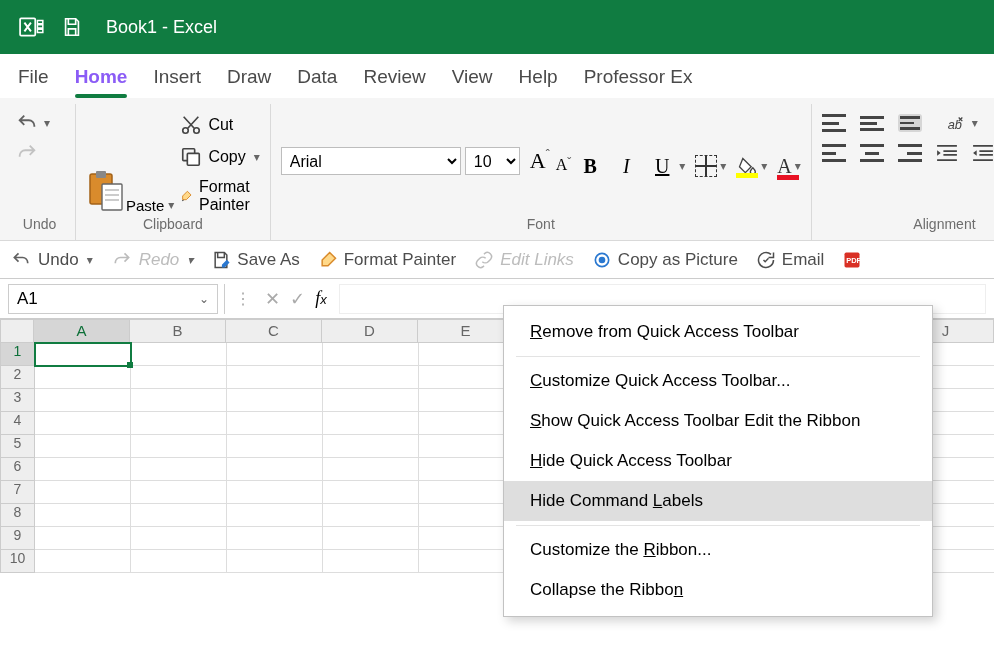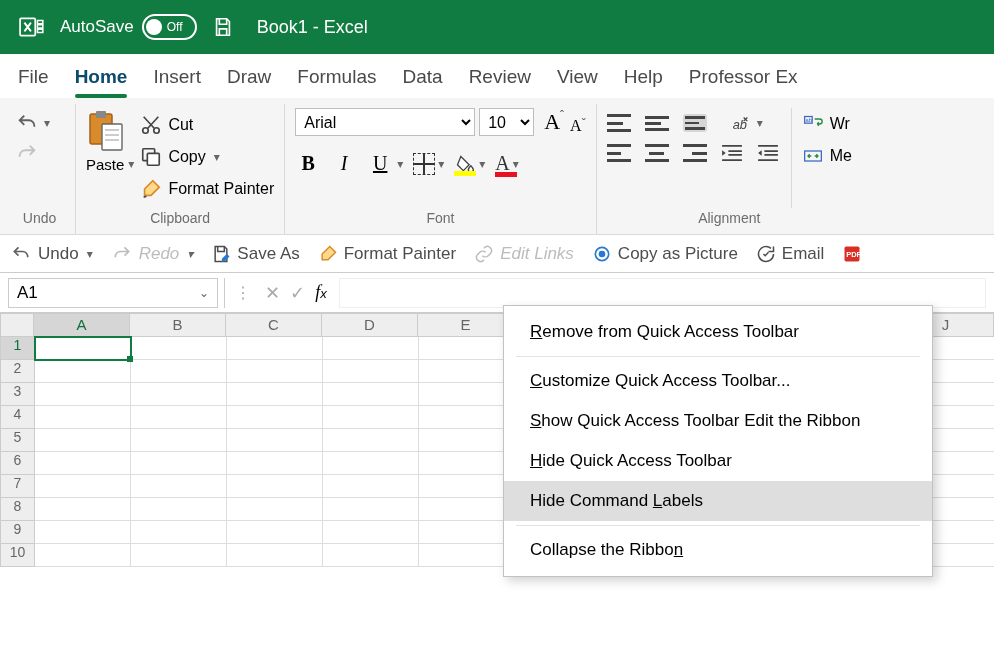--- a/index.html
+++ b/index.html
@@ -12,36 +12,36 @@
 .autosave-wrap { display: flex; align-items: center; margin-left: 14px; font-size: 17px; }
 .autosave-toggle { width: 55px; height: 26px; border: 2px solid #fff; border-radius: 14px; margin-left: 8px; display: flex; align-items: center; padding: 0 5px 0 2px; }
 .toggle-knob { width: 16px; height: 16px; background: #fff; border-radius: 50%; }
 .toggle-text { font-size: 12px; margin-left: 5px; }
 .titlebar-btn { width: 28px; height: 28px; margin-left: 12px; display: flex; align-items: center; justify-content: center; }
 .doc-title { margin-left: 20px; font-size: 18px; }
 
 
 .tabs { height: 44px; display: flex; align-items: flex-end; padding: 0 18px; gap: 26px; font-size: 19px; color: #4a4a4a; }
 .tab { padding: 8px 0 10px; cursor: pointer; position: relative; }
-.tab.active { font-weight: 600; color: #0c4a6e; }
+.tab.active { font-weight: 600; color: #8b5cf6; }
 .tab.active::after { content: ""; position: absolute; left: 0; right: 0; bottom: 0; height: 4px; background: #107c41; border-radius: 2px; }
 
 
 .ribbon { background: #f5f5f5; border-bottom: 1px solid #d9d9d9; display: flex; padding: 6px 4px 0; }
 .group { display: flex; flex-direction: column; border-right: 1px solid #d9d9d9; padding: 4px 10px 4px 10px; position: relative; min-height: 130px; }
 .group:last-child { border-right: none; }
 .group-body { flex: 1; display: flex; gap: 6px; }
 .group-label { text-align: center; font-size: 14px; color: #6d6d6d; padding: 2px 0 4px; position: relative; }
 
 
 .undo-col { display: flex; flex-direction: column; gap: 8px; padding-top: 4px; }
 .small-btn { display: flex; align-items: center; gap: 2px; font-size: 15px; color: #555; }
 
 
-.paste-col { display: flex; flex-direction: column; align-items: flex-start; padding-top: 2px; }
+.paste-col { display: flex; flex-direction: row; align-items: flex-end; padding-top: 2px; }
 .paste-icon { width: 40px; height: 44px; }
 .paste-label { font-size: 15px; margin-top: 2px; }
 .clip-col { display: flex; flex-direction: column; gap: 10px; padding-top: 6px; font-size: 16px; }
 .clip-row { display: flex; align-items: center; gap: 6px; }
 
 
 .font-top { display: flex; gap: 4px; align-items: center; }
 .font-name { width: 180px; }
 .font-size { width: 55px; }
 select.combo { height: 28px; font-size: 16px; border: 1px solid #bdbdbd; background: #fff; padding: 0 4px; font-family: Arial, sans-serif; }
@@ -118,42 +118,34 @@
 <body>
 
 <div class="titlebar">
   <div class="excel-logo">
     <svg width="26" height="26" viewBox="0 0 24 24">
         <rect x="1" y="4" width="14" height="16" rx="1" fill="none" stroke="#fff" stroke-width="1.6"></rect>
         <path d="M17 6h5v3h-5zM17 10h5v3h-5zM17 14h5v3h-5z" fill="none" stroke="#fff" stroke-width="1.4"></path>
         <path d="M5 8l6 8M11 8l-6 8" stroke="#fff" stroke-width="1.8"></path>
       </svg>
   </div>
-  <div class="autosave-wrap">
-    <span>AutoSave</span>
-    <div class="autosave-toggle">
-      <div class="toggle-knob"></div>
-      <span class="toggle-text">Off</span>
-    </div>
-  </div>
   <div class="titlebar-btn">
     <svg width="22" height="22" viewBox="0 0 24 24" fill="none" stroke="#fff" stroke-width="1.8">
         <path d="M5 3h11l3 3v15H5z"></path>
         <path d="M8 3v6h8V3M8 21v-7h8v7"></path>
       </svg>
   </div>
   <div class="doc-title">Book1  -  Excel</div>
 </div>
 
 <div class="tabs">
   <div class="tab">File</div>
   <div class="tab active">Home</div>
   <div class="tab">Insert</div>
   <div class="tab">Draw</div>
-  <div class="tab">Formulas</div>
   <div class="tab">Data</div>
   <div class="tab">Review</div>
   <div class="tab">View</div>
   <div class="tab">Help</div>
   <div class="tab">Professor Ex</div>
 </div>
 
 <div class="ribbon">
 
   <div class="group" style="min-width:72px">
@@ -214,21 +206,21 @@
               <path d="M4 21l3-1" stroke="#444"></path>
             </svg>
           <span>Format Painter</span>
         </div>
       </div>
     </div>
     <div class="group-label">Clipboard</div>
   </div>
 
   <div class="group">
-    <div class="group-body" style="flex-direction:column">
+    <div class="group-body" style="flex-direction:row">
       <div class="font-top">
         <select class="combo font-name"><option>Arial</option></select>
         <select class="combo font-size"><option>10</option></select>
         <div class="grow-shrink">
           <div style="display:flex;align-items:flex-start">
               <span class="aletter-big">A</span>
               <span style="color:#555;font-size:12px">ˆ</span>
             </div>
           <div style="display:flex;align-items:flex-start">
               <span class="aletter-small">A</span>
@@ -570,14 +562,15 @@
 </div>
 
 <div class="ctxmenu">
   <div class="ctxitem"><span class="ul">R</span><span>emove from Quick Access Toolbar</span></div>
   <div class="ctxsep"></div>
   <div class="ctxitem"><span class="ul">C</span><span>ustomize Quick Access Toolbar...</span></div>
   <div class="ctxitem"><span class="ul">S</span><span>how Quick Access Toolbar Edit the Ribbon</span></div>
   <div class="ctxitem"><span class="ul">H</span><span>ide Quick Access Toolbar</span></div>
   <div class="ctxitem hover"><span>Hide Command </span><span class="ul">L</span><span>abels</span></div>
   <div class="ctxsep"></div>
+  <div class="ctxitem"><span>Customize the </span><span class="ul">R</span><span>ibbon...</span></div>
   <div class="ctxitem"><span>Collapse the Ribbo</span><span class="ul">n</span><span></span></div>
 </div>
 
 </body></html>

